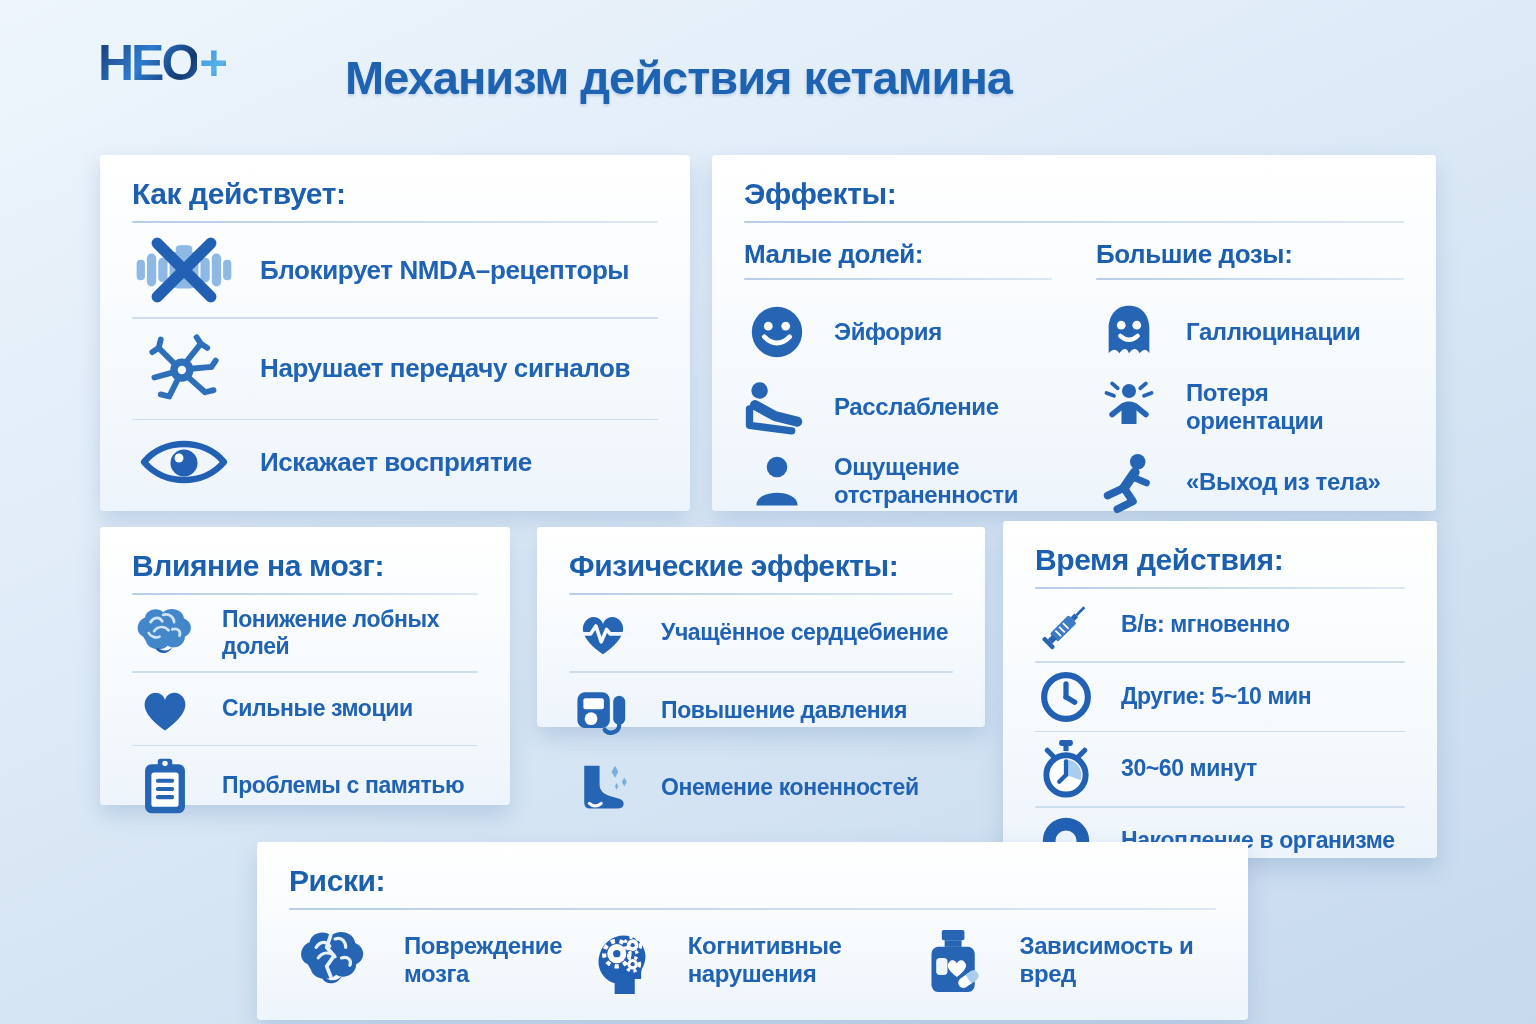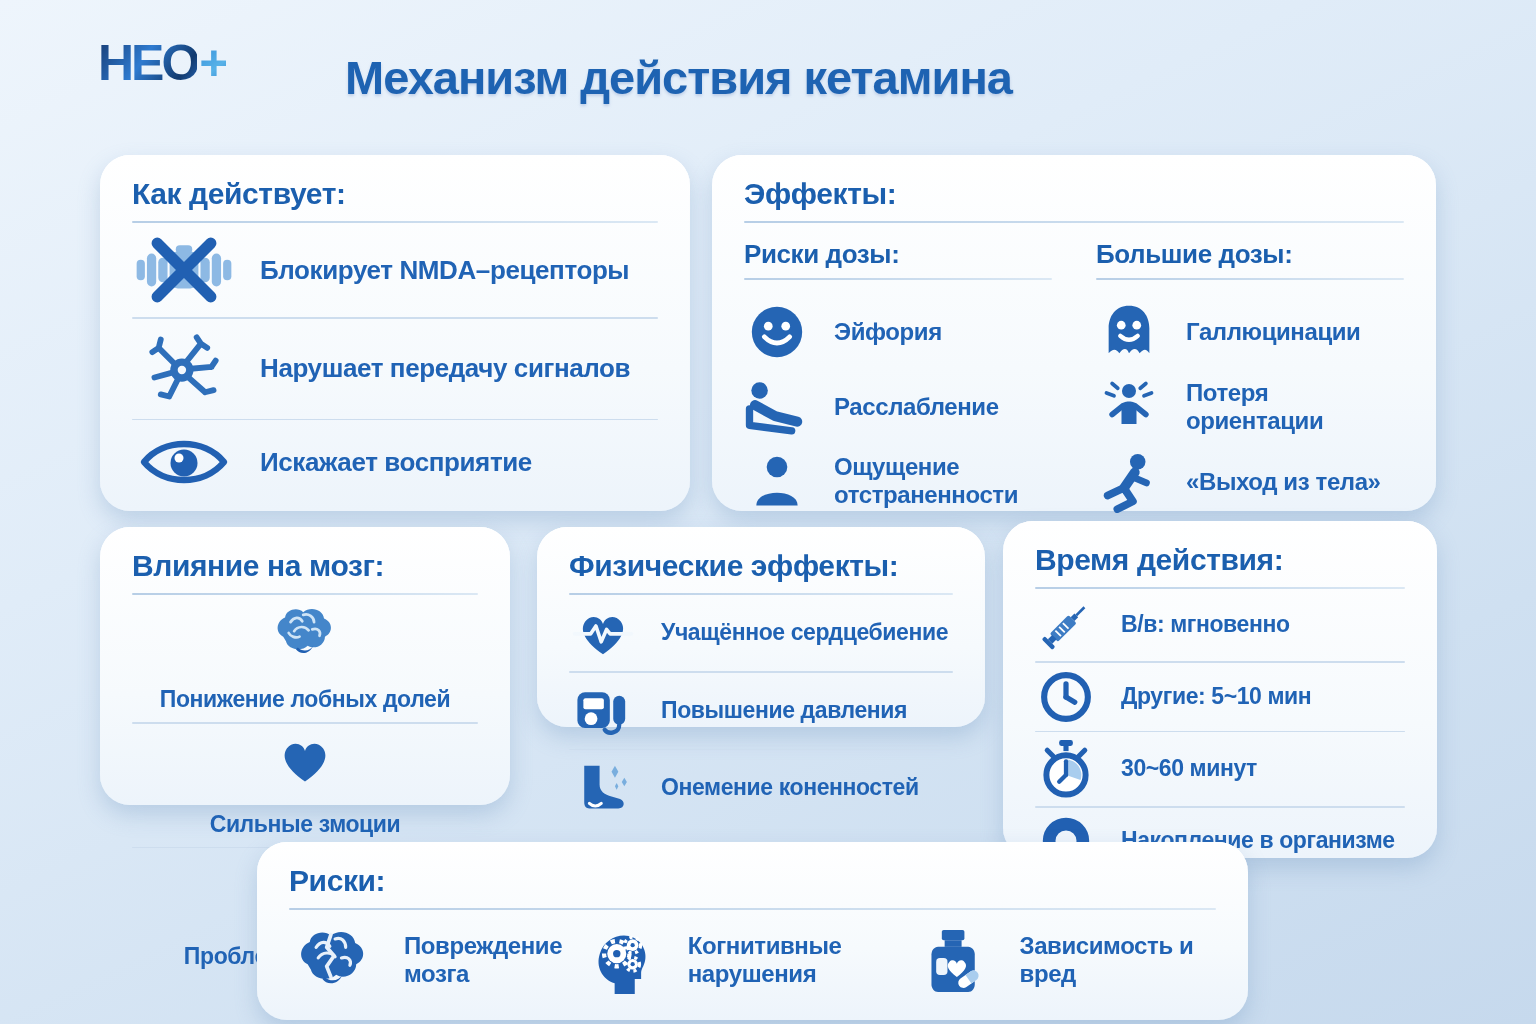--- a/index.html
+++ b/index.html
@@ -8,21 +8,21 @@
     background:linear-gradient(155deg,#eef5fc 0%,#e0ecf8 35%,#cfe0f1 75%,#c6d9ed 100%);}
   
   .logo{position:absolute;left:98px;top:38px;font-weight:900;font-size:50px;letter-spacing:-3px;line-height:1;}
   .logo .neo{background:linear-gradient(125deg,#15386e 0%,#2f7bd0 45%,#123a6e 80%,#2a6cc0 100%);
     -webkit-background-clip:text;background-clip:text;color:transparent;}
   .logo .plus{background:linear-gradient(140deg,#2c86d6,#58b2e8 60%,#2878c8);
     -webkit-background-clip:text;background-clip:text;color:transparent;margin-left:2px;}
   .title{position:absolute;left:345px;top:50px;font-size:47px;font-weight:bold;color:#1e63b2;
     letter-spacing:-1px;text-shadow:0 2px 3px rgba(120,150,200,.35);}
   
-  .card{position:absolute;box-sizing:border-box;border-radius:30px;padding:22px 32px;
+  .card{position:absolute;box-sizing:border-box;border-radius:4px;padding:22px 32px;
     background:linear-gradient(180deg,#ffffff 0%,#f6fafd 60%,#edf4fb 100%);
     box-shadow:0 10px 22px rgba(105,145,190,.30), inset 0 1px 0 #ffffff;}
   .card h2{margin:0;font-size:30px;font-weight:bold;color:#1b5fae;letter-spacing:-.4px;}
   .rule{height:2px;background:linear-gradient(90deg,#b7cee6,#dbe8f4);border-radius:2px;margin-top:10px;}
   .sep{height:1.5px;background:#cdddee;border-radius:1px;}
   .row{display:flex;align-items:center;gap:24px;}
   .row .label{font-size:24px;font-weight:bold;color:#2063b5;letter-spacing:-.4px;line-height:1.18;}
   .icon{display:flex;align-items:center;justify-content:center;flex:0 0 auto;}
   
   .p-how{left:100px;top:155px;width:590px;height:356px;}
@@ -34,21 +34,21 @@
   .p-how .row{padding:12px 0;gap:24px;}
   .p-how .icon{width:104px;}
   .p-how .label{font-size:26px;}
   .cols{display:flex;gap:44px;margin-top:16px;}
   .col{flex:1;min-width:0;}
   .col h3{margin:0;font-size:26px;font-weight:bold;color:#1b5fae;letter-spacing:-.4px;}
   .col .rule{margin-top:8px;margin-bottom:14px;}
   .col .row{padding:7px 0;}
   .col .icon{width:66px;}
   .col .label{max-width:220px;}
-  .p-brain .row{padding:9px 0;flex-direction:column;}
+  .p-brain .row{padding:9px 0;}
   .p-brain .icon{width:66px;}
   .p-brain .label{font-size:23px;}
   .p-physical .row{padding:9px 0;}
   .p-physical .icon{width:68px;}
   .p-physical .label{font-size:23px;}
   .p-duration .row{padding:6px 0;}
   .p-duration .icon{width:62px;}
   .p-duration .label{font-size:23px;}
   .risk-row{display:flex;align-items:center;justify-content:space-between;margin-top:14px;padding:0 6px;}
   .risk-item{display:flex;align-items:center;gap:33px;}
@@ -115,21 +115,21 @@
       </span>
       <span class="label">Искажает восприятие</span>
     </div>
   </div>
 
   <div class="card p-effects">
     <h2>Эффекты:</h2>
     <div class="rule"></div>
     <div class="cols">
       <div class="col">
-        <h3>Риски дозы:</h3>
+        <h3>Малые долей:</h3>
         <div class="rule"></div>
         <div class="row">
           <span class="icon">
             <svg viewBox="0 0 64 64" width="62" height="62">
               <circle cx="32" cy="32" r="26" fill="#2565b4"></circle>
               <circle cx="23" cy="26" r="4.5" fill="#fff"></circle>
                 <circle cx="41" cy="26" r="4.5" fill="#fff"></circle>
               <path d="M19 37 Q32 50 45 37" fill="none" stroke="#fff" stroke-width="5" stroke-linecap="round"></path>
             </svg>
           </span>

